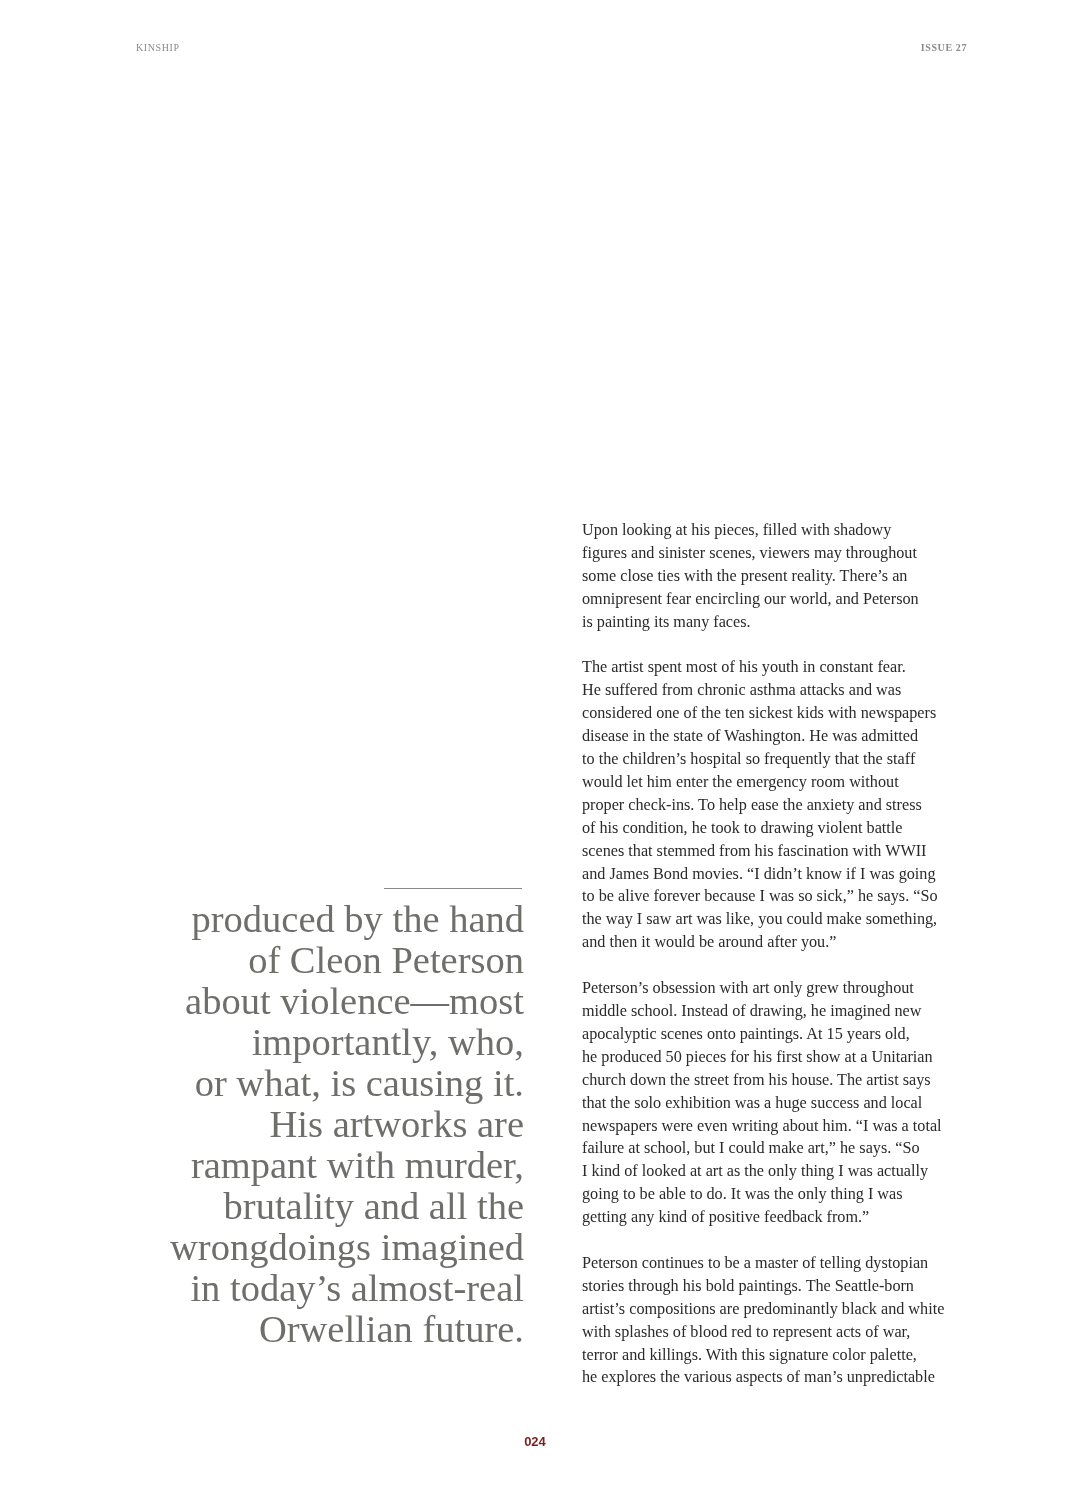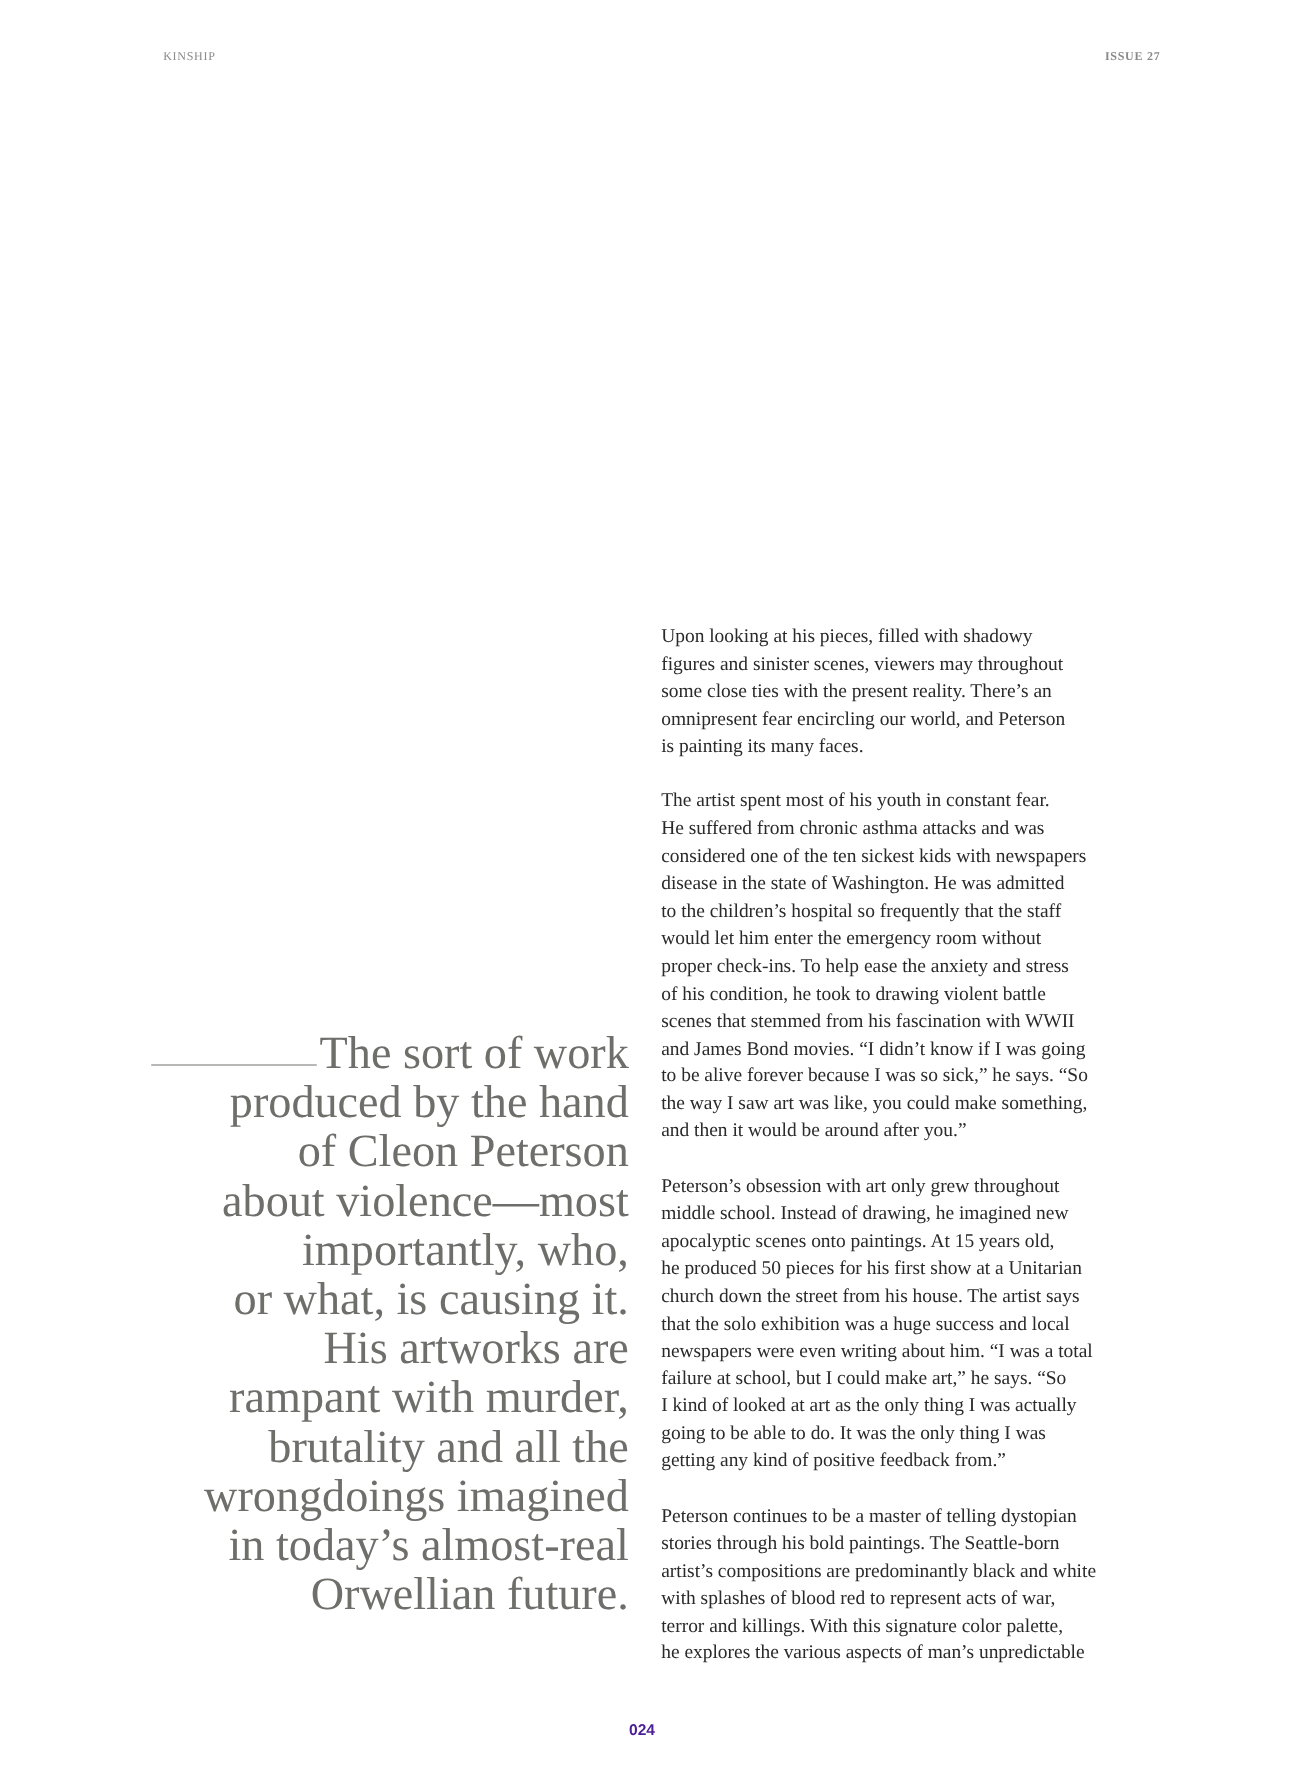--- a/index.html
+++ b/index.html
@@ -21,35 +21,35 @@
     .pq-rule {
       display: inline-block; width: 138px; height: 1px; background: #8a8a88;
       vertical-align: baseline; margin-right: 2px; position: relative; top: -2px;
     }
     .body-col {
       position: absolute; left: 551px; top: 519px; width: 420px;
       font-family: "Liberation Serif", "DejaVu Serif", serif;
       font-size: 16.2px; line-height: 22.9px; color: #2a2a2a;
     }
     .para { margin: 0 0 22.9px 0; }
-    .para .line { display: block; white-space: nowrap; }
+    .para .line { display: block; white-space: nowrap; margin-left: 31px; }
     .folio {
       position: absolute; top: 1434px; left: 0; width: 1070px; text-align: center;
       font-family: "Liberation Sans", "DejaVu Sans", sans-serif;
-      font-size: 13px; font-weight: bold; color: #4c1d95;
+      font-size: 13px; font-weight: bold; color: #7f1d1d;
     }
   </style>
 </head>
 <body>
 
 <div class="running-head rh-left">KINSHIP</div>
 <div class="running-head rh-right">ISSUE 27</div>
 
 <div class="pullquote">
-  <span class="line"><span class="pq-rule"></span><span>The sort of work</span></span>
+  <span class="line"><span class="pq-rule"></span></span>
   <span class="line">produced by the hand</span>
   <span class="line">of Cleon Peterson</span>
   <span class="line">about violence—most</span>
   <span class="line">importantly, who,</span>
   <span class="line">or what, is causing it.</span>
   <span class="line">His artworks are</span>
   <span class="line">rampant with murder,</span>
   <span class="line">brutality and all the</span>
   <span class="line">wrongdoings imagined</span>
   <span class="line">in today’s almost-real</span>

